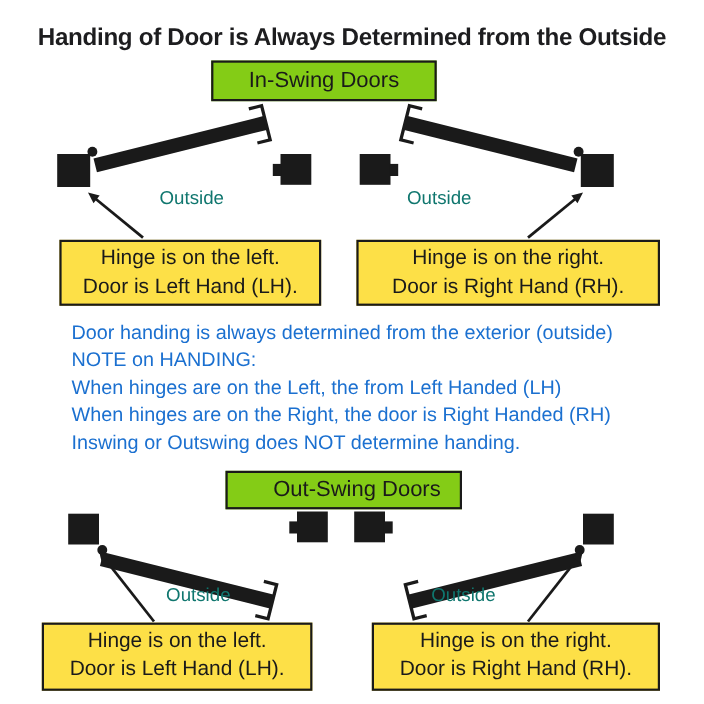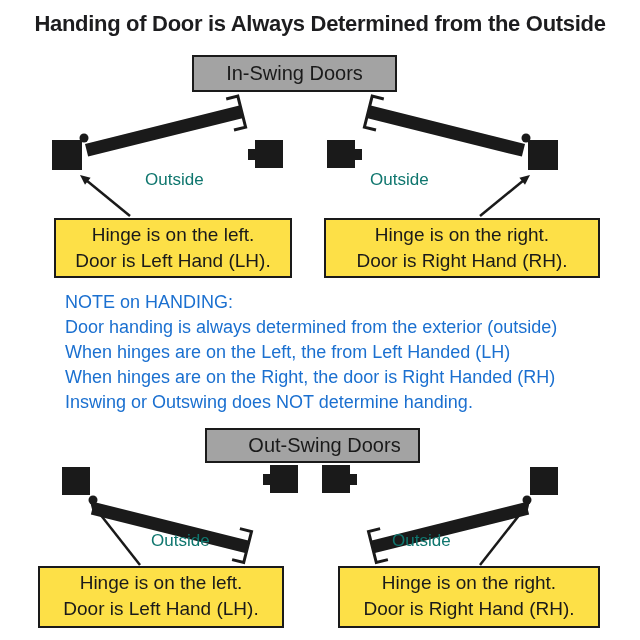--- a/index.html
+++ b/index.html
@@ -2,26 +2,26 @@
 <html><head>
 <meta charset="utf-8">
 <style>
   html,body{margin:0;padding:0;background:#ffffff;}
   #page{
     position:relative;width:640px;height:640px;background:#ffffff;
     font-family:"Liberation Sans", sans-serif;color:#1a1a1a;overflow:hidden;
   }
   .abs{position:absolute;}
   #title{
-    left:0;top:11px;width:640px;text-align:center;
+    left:0;top:21px;width:640px;text-align:center;
     font-size:22px;font-weight:bold;letter-spacing:-0.3px;white-space:nowrap;
     color:#1d1d1f;
   }
   .section-heading{
-    border:2px solid #1a1a1a;background:#a3a3a3;text-align:center;
+    border:2px solid #1a1a1a;background:#84cc16;text-align:center;
     font-size:20px;color:#1a1a1a;box-sizing:border-box;
   }
   #inswing-heading{left:192px;top:55px;width:205px;height:37px;line-height:33px;}
   #outswing-heading{left:205px;top:428px;width:215px;height:35px;line-height:31px;padding-left:24px;}
   .outside-label{
     font-size:17px;color:#0f766e;text-align:left;width:90px;
   }
   .caption-box{
     border:2px solid #1a1a1a;background:#fde047;box-sizing:border-box;
     text-align:center;font-size:19px;line-height:26px;color:#1a1a1a;
@@ -95,20 +95,20 @@
   <div id="caption-outswing-left" class="abs caption-box">
     <div>Hinge is on the left.</div>
     <div>Door is Left Hand (LH).</div>
   </div>
   <div id="caption-outswing-right" class="abs caption-box">
     <div>Hinge is on the right.</div>
     <div>Door is Right Hand (RH).</div>
   </div>
 
   <div id="note-block" class="abs">
+    <div>Door handing is always determined from the exterior (outside)</div>
     <div>NOTE on HANDING:</div>
-    <div>Door handing is always determined from the exterior (outside)</div>
     <div>When hinges are on the Left, the from Left Handed (LH)</div>
     <div>When hinges are on the Right, the door is Right Handed (RH)</div>
     <div>Inswing or Outswing does NOT determine handing.</div>
   </div>
 
 </div>
 
 </body></html>

